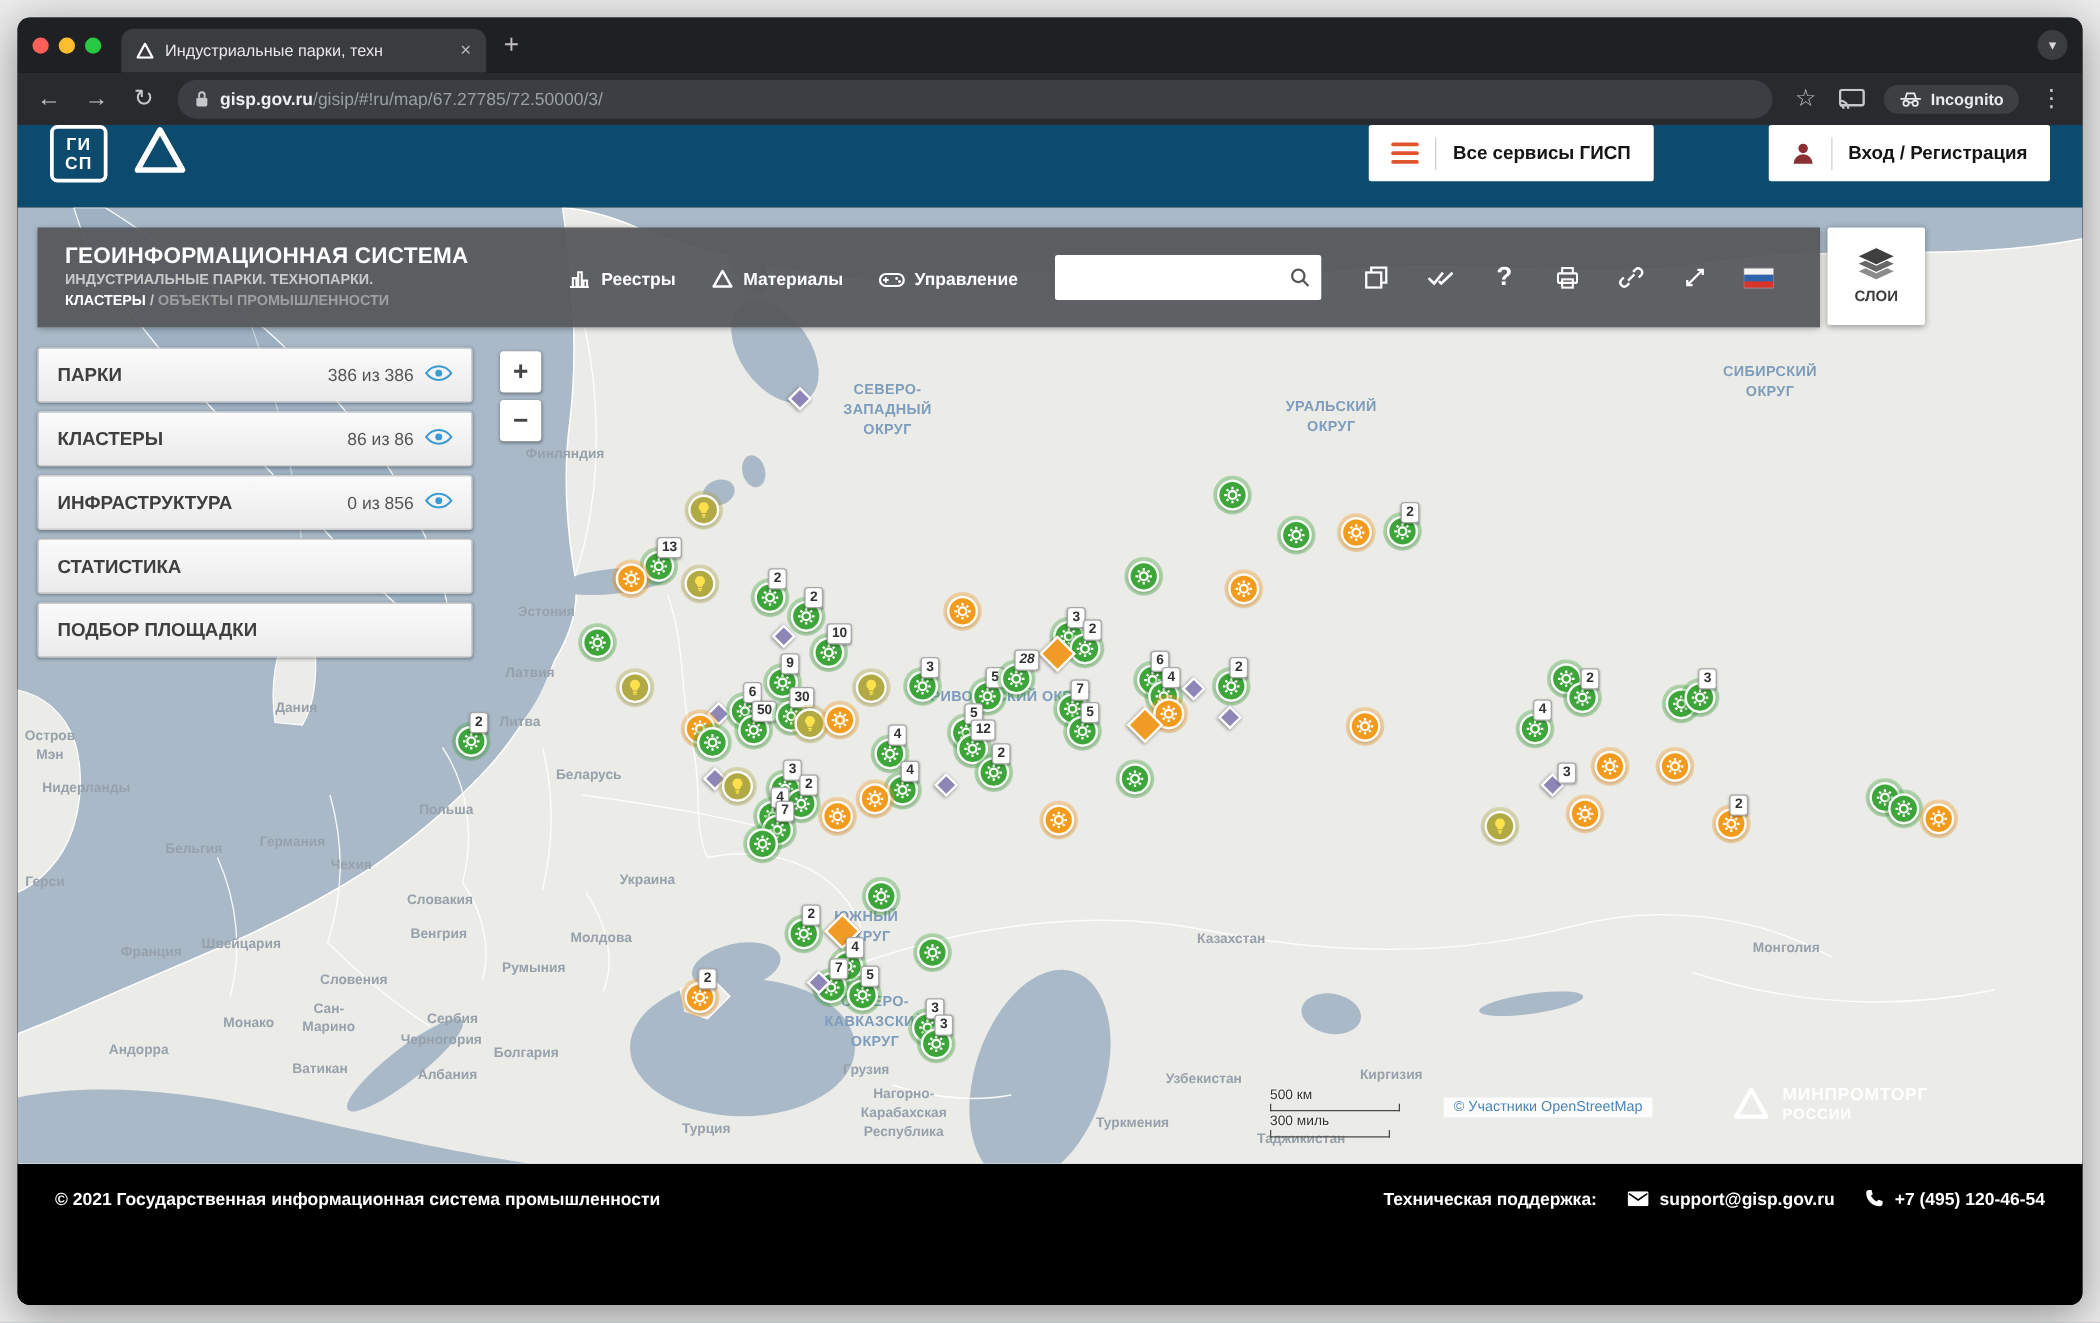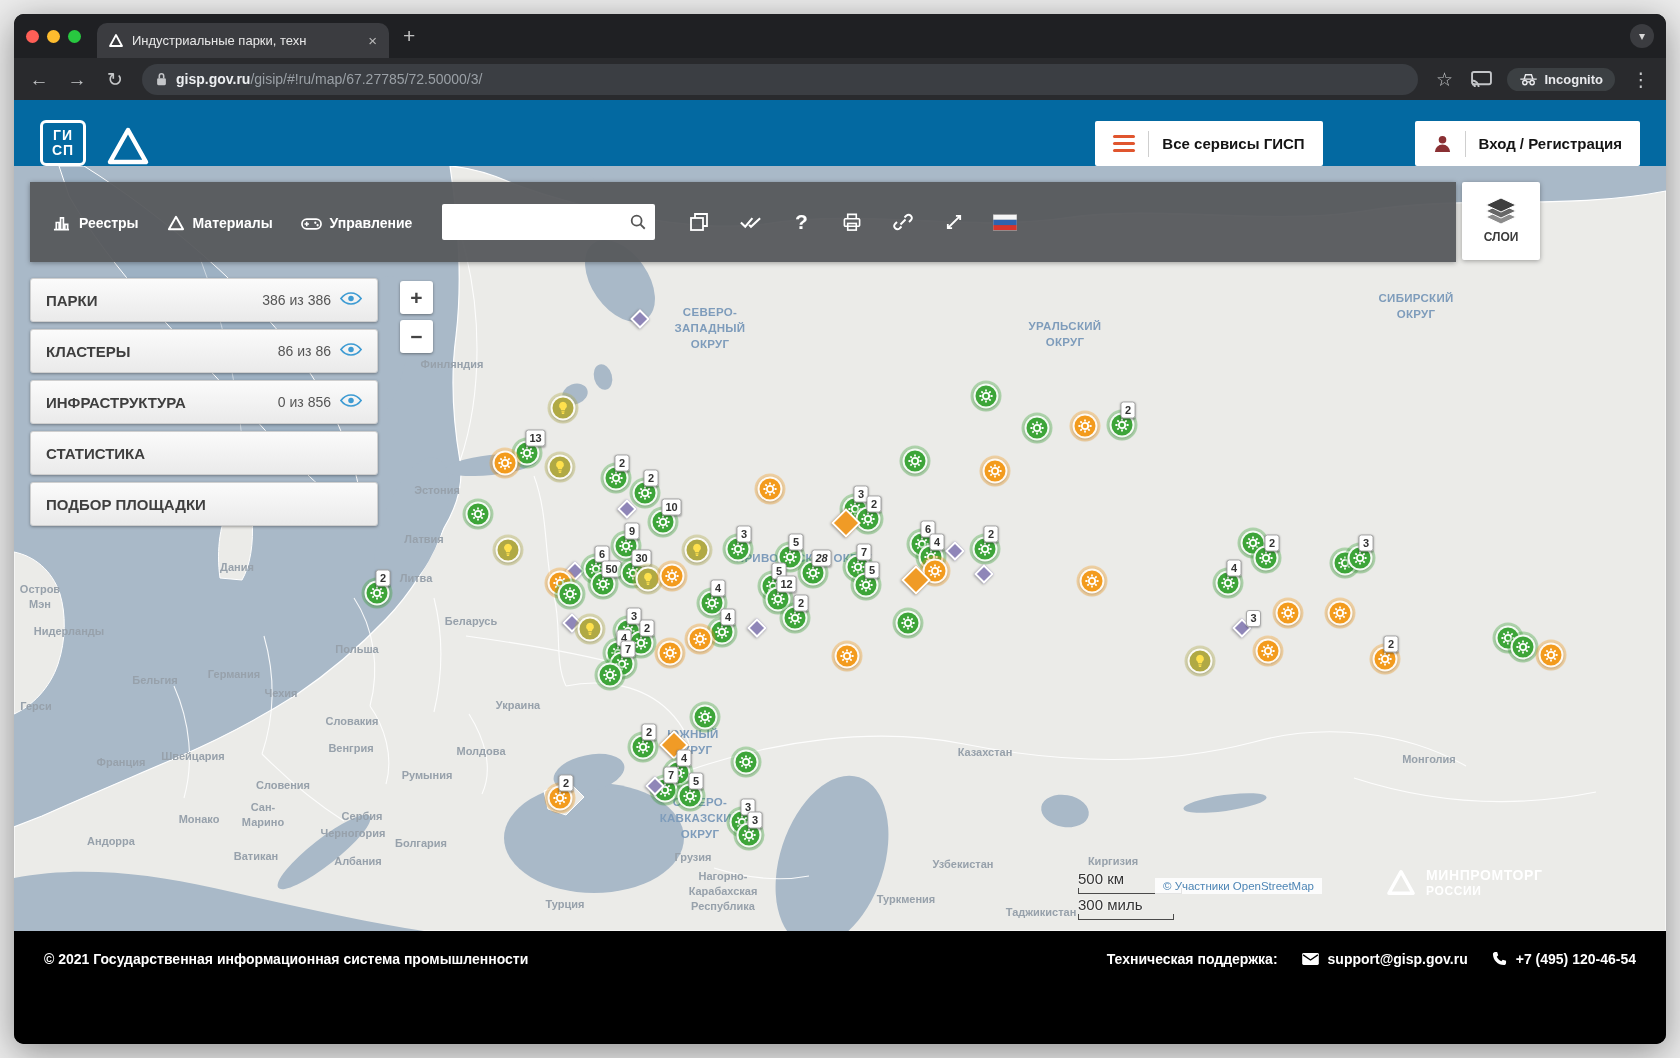--- a/index.html
+++ b/index.html
@@ -20,21 +20,21 @@
 
   .navbar{height:42px;background:#292a2d;display:flex;align-items:center;padding:0 14px;gap:16px}
   .nav-icon{color:#c6c8ca;font-size:19px;width:22px;text-align:center;cursor:pointer;line-height:1}
   .urlbar{flex:1;height:31px;background:#3b3e43;border-radius:16px;display:flex;align-items:center;padding:0 14px;gap:9px;font-size:14px;cursor:text}
   .url-domain{color:#eceef1;font-weight:bold}
   .url-path{color:#9aa0a6}
   .nav-right{display:flex;align-items:center;gap:15px}
   .incog{display:flex;align-items:center;gap:7px;background:#3c4043;border-radius:14px;padding:4px 12px;color:#e9eaed;font-size:13px;font-weight:bold}
 
   
-  .site-header{height:66px;background:#0369a1;display:flex;align-items:flex-end;padding:0 26px;gap:20px}
+  .site-header{height:66px;background:#0c4a6e;display:flex;align-items:flex-start;padding:0 26px;gap:20px}
   .gisp-logo{width:46px;height:46px;border:3px solid #fff;border-radius:6px;color:#fff;font-weight:bold;font-size:14px;line-height:1.1;letter-spacing:1px;display:flex;flex-direction:column;align-items:center;justify-content:center;cursor:pointer}
   .hdr-btn{height:45px;background:#fff;border-radius:2px;display:flex;align-items:center;padding:0 18px;gap:13px;font-size:15px;font-weight:bold;color:#141414;cursor:pointer}
   .hdr-divider{width:1px;height:26px;background:#cfcfcf}
   .btn-services{margin-left:auto;margin-right:72px}
   .burger{display:flex;flex-direction:column;gap:4px}
   .burger span{display:block;width:22px;height:3px;background:#e0552e;border-radius:2px}
 
   
   .map{position:relative;height:765px;background:#a9b9c8;overflow:hidden}
   .map svg.base{position:absolute;inset:0;z-index:0}
@@ -72,21 +72,21 @@
 
   .layers-btn{position:absolute;left:1448px;top:16px;width:78px;height:78px;background:#fff;z-index:10;border-radius:2px;display:flex;flex-direction:column;align-items:center;justify-content:center;gap:6px;font-size:12px;font-weight:bold;color:#3c3c3c;cursor:pointer;box-shadow:0 1px 5px rgba(0,0,0,.35)}
 
   .side{position:absolute;left:16px;top:112px;width:348px;z-index:10;display:flex;flex-direction:column;gap:7px}
   .side-item{height:44px;background:linear-gradient(#fbfbfb,#eaeaea);border:1px solid #cfcfcf;border-radius:3px;box-shadow:0 1px 3px rgba(0,0,0,.35);display:flex;align-items:center;padding:0 15px;font-size:15px;font-weight:bold;color:#3f3f3f;cursor:pointer}
   .side-count{margin-left:auto;font-weight:normal;font-size:14px;color:#555;display:flex;gap:9px}
 
   .zoomctl{position:absolute;left:386px;top:115px;z-index:9;display:flex;flex-direction:column;gap:6px}
   .zoom-btn{width:33px;height:33px;background:#fff;border-radius:3px;box-shadow:0 1px 3px rgba(0,0,0,.4);font-size:21px;color:#444;display:flex;align-items:center;justify-content:center;cursor:pointer;font-weight:bold}
 
-  .scalebar{position:absolute;left:1064px;top:704px;z-index:5;font-size:15px;color:#333;text-shadow:0 0 2px #fff,0 0 2px #fff}
+  .scalebar{position:absolute;left:1002px;top:704px;z-index:5;font-size:11px;color:#333;text-shadow:0 0 2px #fff,0 0 2px #fff}
   .s-line{height:6px;border:1.5px solid #4a4a4a;border-top:none;margin:1px 0 2px 0}
   .s-km{width:104px}.s-mi{width:96px}
 
   .attrib{position:absolute;left:1141px;top:712px;z-index:5;background:rgba(255,255,255,.85);padding:2px 8px;font-size:11.5px;color:#4d85b5;white-space:nowrap}
   .mpt{position:absolute;left:1372px;top:700px;z-index:5;display:flex;align-items:center;gap:10px;color:#fff}
   .mpt-l1{font-weight:bold;font-size:14px;letter-spacing:.6px;line-height:1.3}
   .mpt-l2{font-weight:bold;font-size:12px;letter-spacing:.6px}
 
   
   .footer{height:55px;background:#000;display:flex;align-items:center;padding:0 30px;color:#fff;font-size:14px}
@@ -505,21 +505,21 @@
           <span class="m-circle">
             <svg viewBox="0 0 20 20">
               <g stroke="#fff" stroke-width="2.4" fill="none">
                 <circle cx="10" cy="10" r="4.2"></circle>
                 <path d="M10 1.2 V4 M10 16 V18.8 M1.2 10 H4 M16 10 H18.8 M3.8 3.8 L5.8 5.8 M14.2 14.2 L16.2 16.2 M16.2 3.8 L14.2 5.8 M5.8 14.2 L3.8 16.2"></path>
               </g>
             </svg>
           </span>
           <span class="m-badge">5</span>
         </div>
-        <div class="marker t-g" style="left: 799px; top: 407px; font-style: italic;">
+        <div class="marker t-g" style="left: 799px; top: 377px; font-style: italic;">
           <span class="m-circle">
             <svg viewBox="0 0 20 20">
               <g stroke="#fff" stroke-width="2.4" fill="none">
                 <circle cx="10" cy="10" r="4.2"></circle>
                 <path d="M10 1.2 V4 M10 16 V18.8 M1.2 10 H4 M16 10 H18.8 M3.8 3.8 L5.8 5.8 M14.2 14.2 L16.2 16.2 M16.2 3.8 L14.2 5.8 M5.8 14.2 L3.8 16.2"></path>
               </g>
             </svg>
           </span>
           <span class="m-badge">28</span>
         </div>
@@ -1093,20 +1093,29 @@
                 <circle cx="10" cy="10" r="4.2"></circle>
                 <path d="M10 1.2 V4 M10 16 V18.8 M1.2 10 H4 M16 10 H18.8 M3.8 3.8 L5.8 5.8 M14.2 14.2 L16.2 16.2 M16.2 3.8 L14.2 5.8 M5.8 14.2 L3.8 16.2"></path>
               </g>
             </svg>
           </span>
           <span class="m-badge">3</span>
         </div>
       </div>
 
     <div class="gis-toolbar">
+      <div class="gis-title">
+        <h1>ГЕОИНФОРМАЦИОННАЯ СИСТЕМА</h1>
+        <div class="gis-sub">
+          <span>ИНДУСТРИАЛЬНЫЕ ПАРКИ. ТЕХНОПАРКИ.</span><br>
+          <span class="active">КЛАСТЕРЫ</span>
+          <span>/</span>
+          <span class="muted">ОБЪЕКТЫ ПРОМЫШЛЕННОСТИ</span>
+        </div>
+      </div>
       <div class="gis-menu">
         <div class="gis-menu-item">
           <svg width="19" height="17" viewBox="0 0 20 18">
               <g stroke="#fff" stroke-width="1.8" fill="none">
                 <path d="M2 16.5 h16"></path>
                 <path d="M4.5 16.5 V9 h3 V16.5"></path>
                 <path d="M9 16.5 V4 h3 V16.5"></path>
                 <path d="M13.5 16.5 V11 h3 V16.5"></path>
               </g>
             </svg>

